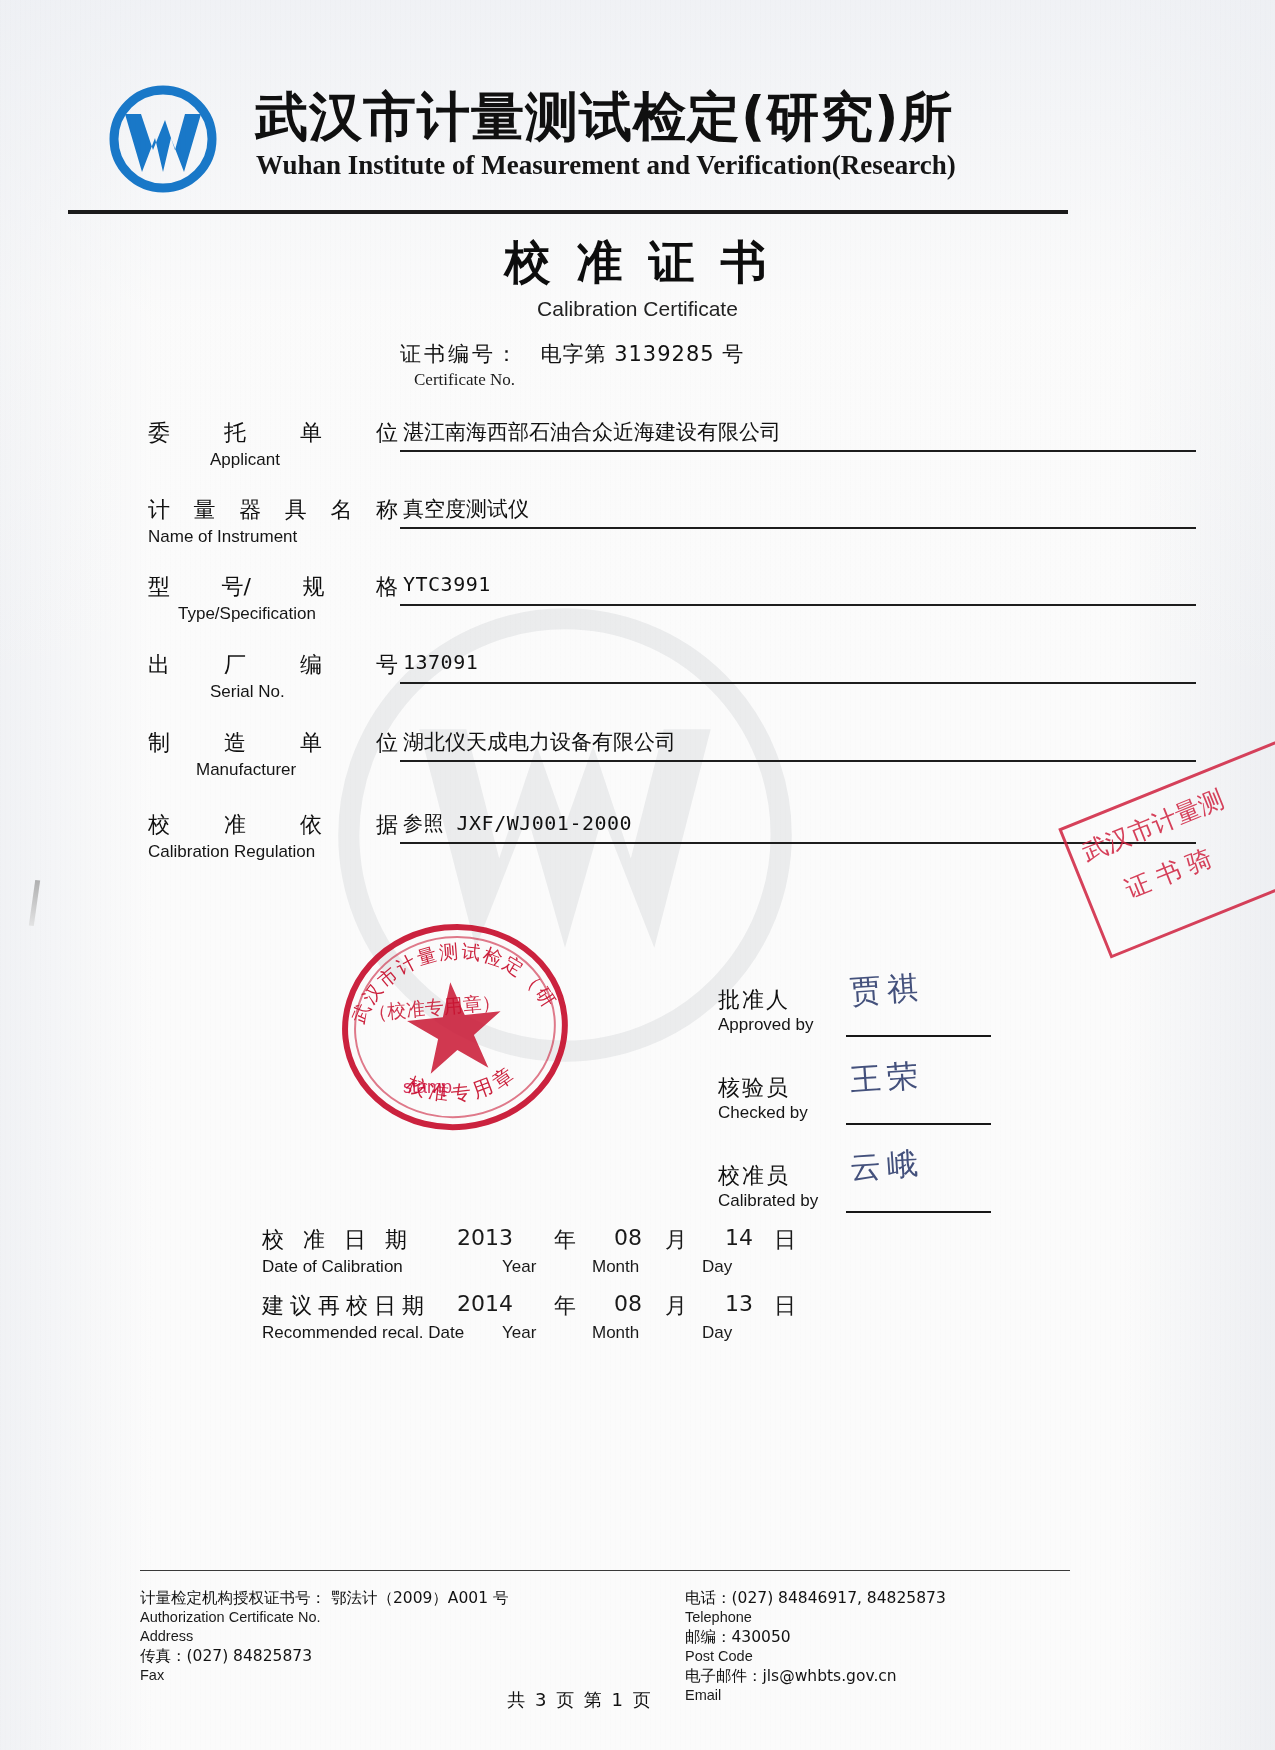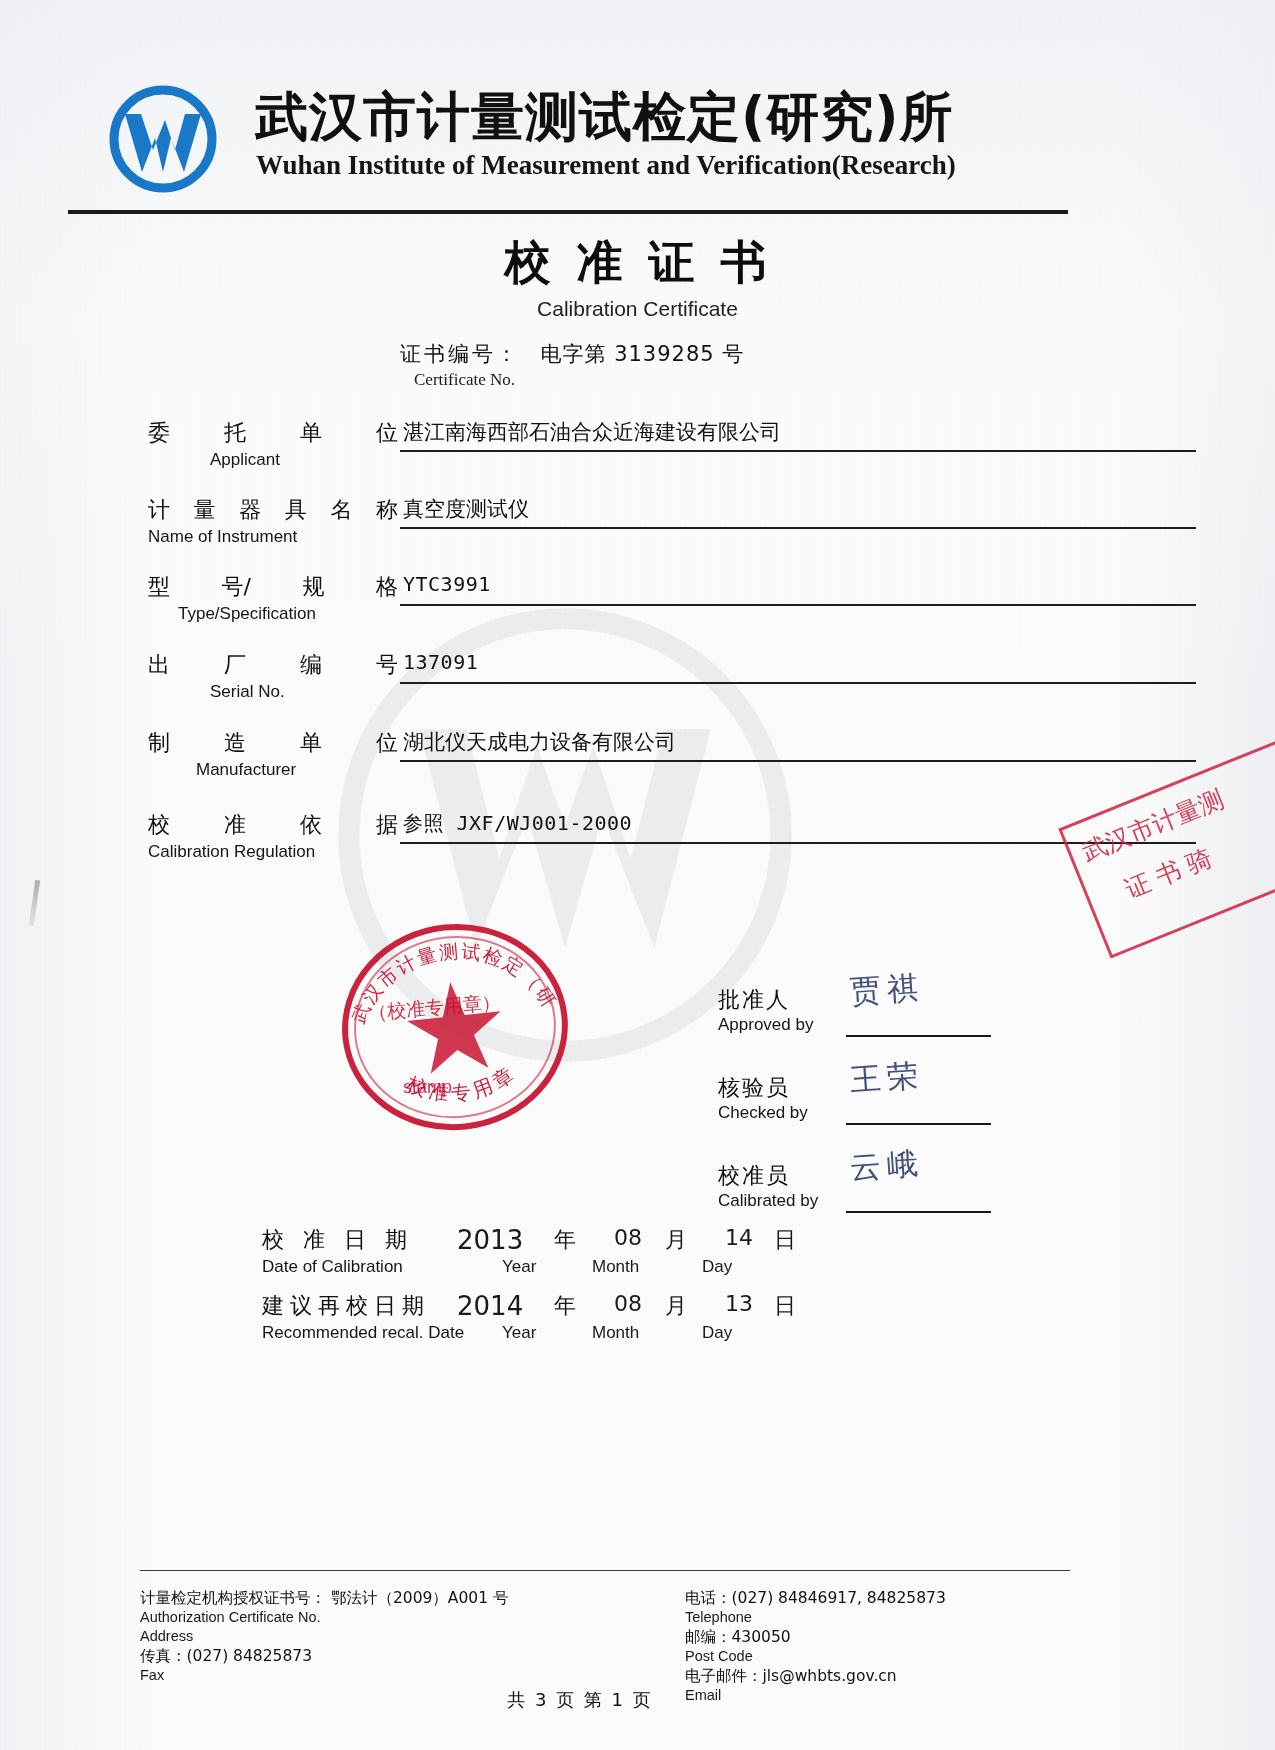--- a/index.html
+++ b/index.html
@@ -228,21 +228,21 @@
     font-size: 22px; color: #101010;
     letter-spacing: 6px;
     white-space: nowrap;
   }
   .d-en {
     position: absolute; left: 0; top: 32px;
     font-family: "Liberation Sans", sans-serif;
     font-size: 17px; color: #151515;
     white-space: nowrap;
   }
-  .d-year   { position: absolute; left: 195px; top: 0; font-family: "DejaVu Sans", sans-serif; font-size: 26px; }
+  .d-year   { position: absolute; left: 195px; top: 0; font-family: "DejaVu Sans", sans-serif; font-size: 22px; }
   .d-ycn    { position: absolute; left: 292px; top: 0; font-family: "DejaVu Sans", sans-serif; font-size: 22px; }
   .d-month  { position: absolute; left: 352px; top: 0; font-family: "DejaVu Sans", sans-serif; font-size: 22px; }
   .d-mcn    { position: absolute; left: 403px; top: 0; font-family: "DejaVu Sans", sans-serif; font-size: 22px; }
   .d-day    { position: absolute; left: 463px; top: 0; font-family: "DejaVu Sans", sans-serif; font-size: 22px; }
   .d-dcn    { position: absolute; left: 512px; top: 0; font-family: "DejaVu Sans", sans-serif; font-size: 22px; }
   .d-yearen { position: absolute; left: 240px; top: 32px; font-family: "Liberation Sans", sans-serif; font-size: 17px; }
   .d-monthen{ position: absolute; left: 330px; top: 32px; font-family: "Liberation Sans", sans-serif; font-size: 17px; }
   .d-dayen  { position: absolute; left: 440px; top: 32px; font-family: "Liberation Sans", sans-serif; font-size: 17px; }
 
   

